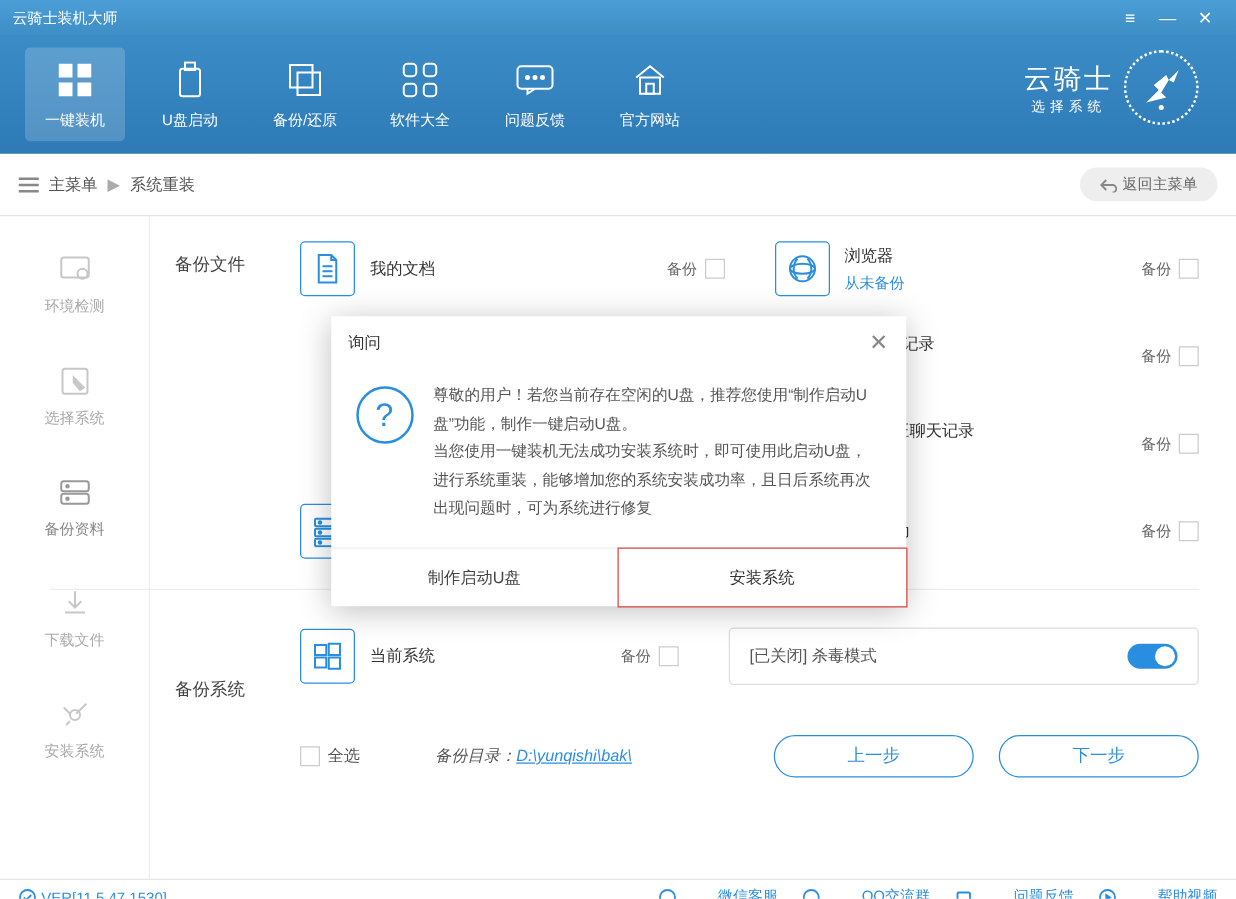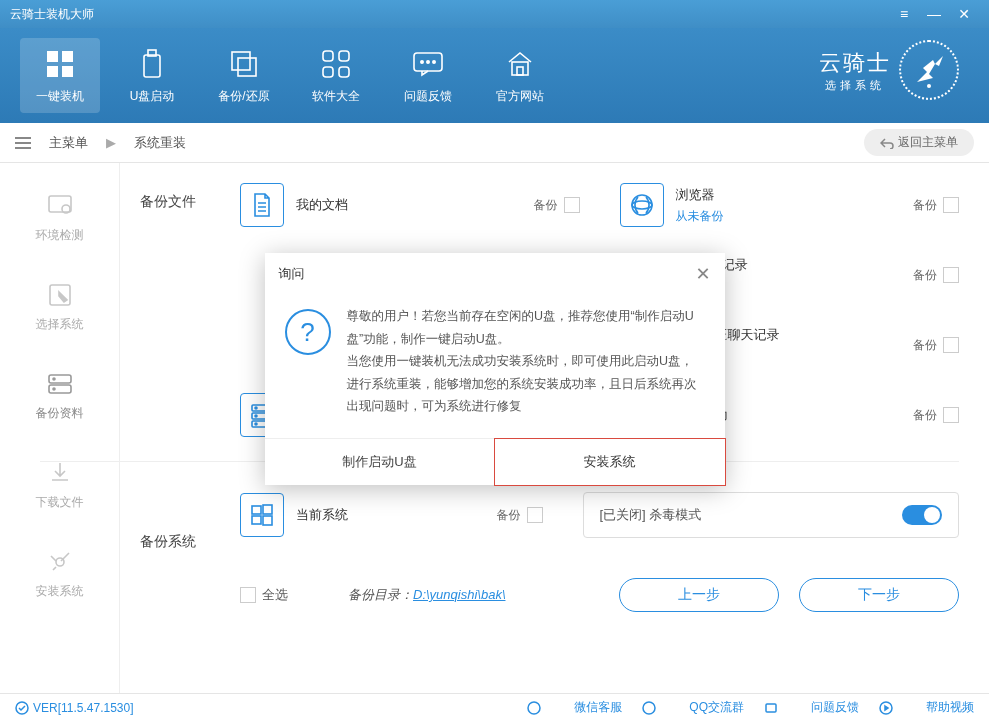--- a/index.html
+++ b/index.html
@@ -12,21 +12,21 @@
 .topnav { height: 95px; background: linear-gradient(#3b8cc7, #2d7ab6); display: flex; align-items: center; padding: 0 20px; position: relative; }
 .topnav-item { width: 80px; text-align: center; color: #fff; font-size: 12px; cursor: pointer; padding: 8px 0; border-radius: 4px; margin-right: 12px; }
 .topnav-item.active { background: rgba(255,255,255,0.18); }
 .topnav-item .ico { height: 36px; display: flex; align-items: center; justify-content: center; margin-bottom: 6px; }
 .brand { position: absolute; right: 30px; top: 12px; color: #fff; display: flex; align-items: center; }
 .brand-text { text-align: center; margin-right: 8px; }
 .brand-text .b1 { font-size: 22px; letter-spacing: 2px; }
 .brand-text .b2 { font-size: 11px; letter-spacing: 4px; }
 .brand-circle { width: 60px; height: 60px; border: 2px dotted #fff; border-radius: 50%; display:flex; align-items:center; justify-content:center;}
 
-.crumbbar { height: 40px; border-bottom: 1px solid #e5e5e5; display: flex; align-items: center; padding: 0 15px; font-size: 13px; color: #555; gap: 10px; }
+.crumbbar { height: 50px; border-bottom: 1px solid #e5e5e5; display: flex; align-items: center; padding: 0 15px; font-size: 13px; color: #555; }
 .crumbbar .ico-list { width:16px; height:12px; border-top:2px solid #888; border-bottom:2px solid #888; position:relative; margin-right:8px;}
 .crumbbar .ico-list::before{content:"";position:absolute;top:3px;left:0;right:0;border-top:2px solid #888;}
 .crumbbar .arrow { margin: 0 8px; color: #aaa; }
 .back-btn { margin-left: auto; background: #eee; border-radius: 14px; padding: 5px 16px; cursor: pointer; display: flex; align-items: center; font-size: 12px; color: #666;}
 .back-btn svg { margin-right: 4px; }
 
 .mainwrap { display: flex; height: 530px; }
 .sidebar { width: 120px; border-right: 1px solid #eee; padding-top: 10px; }
 .side-item { text-align: center; padding: 18px 0; color: #aaa; font-size: 12px; cursor: pointer; }
 .side-item.active { color: #888; }

